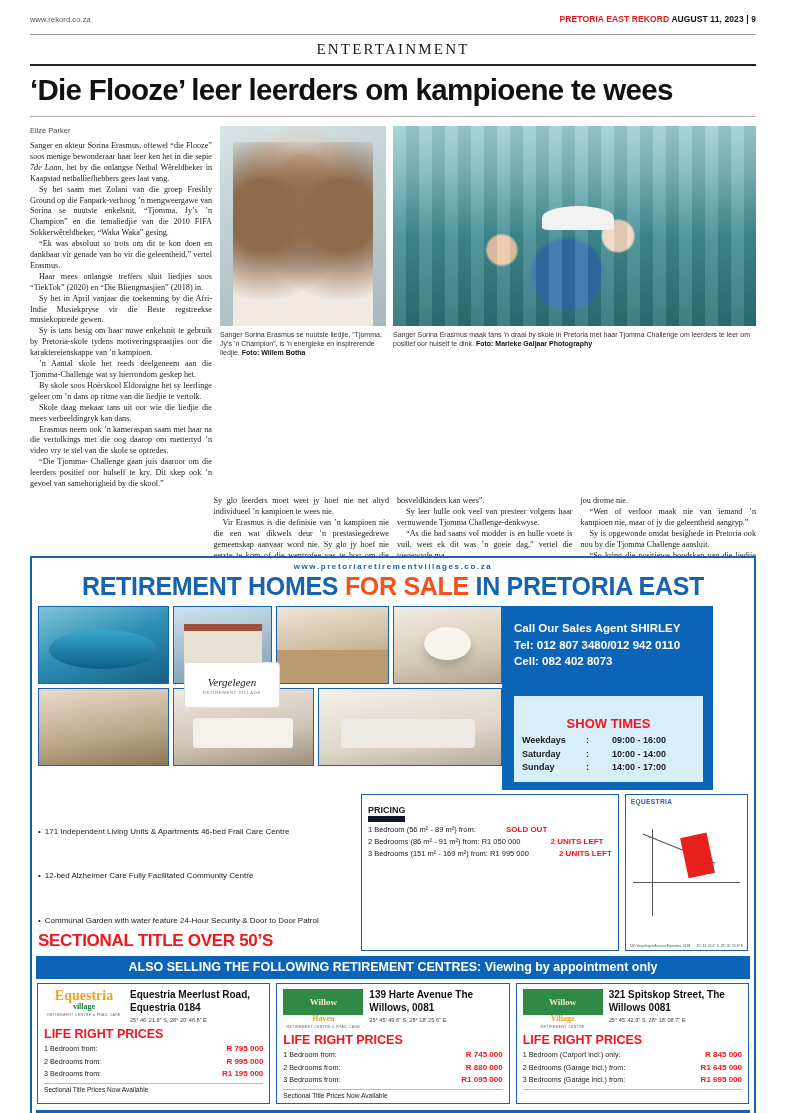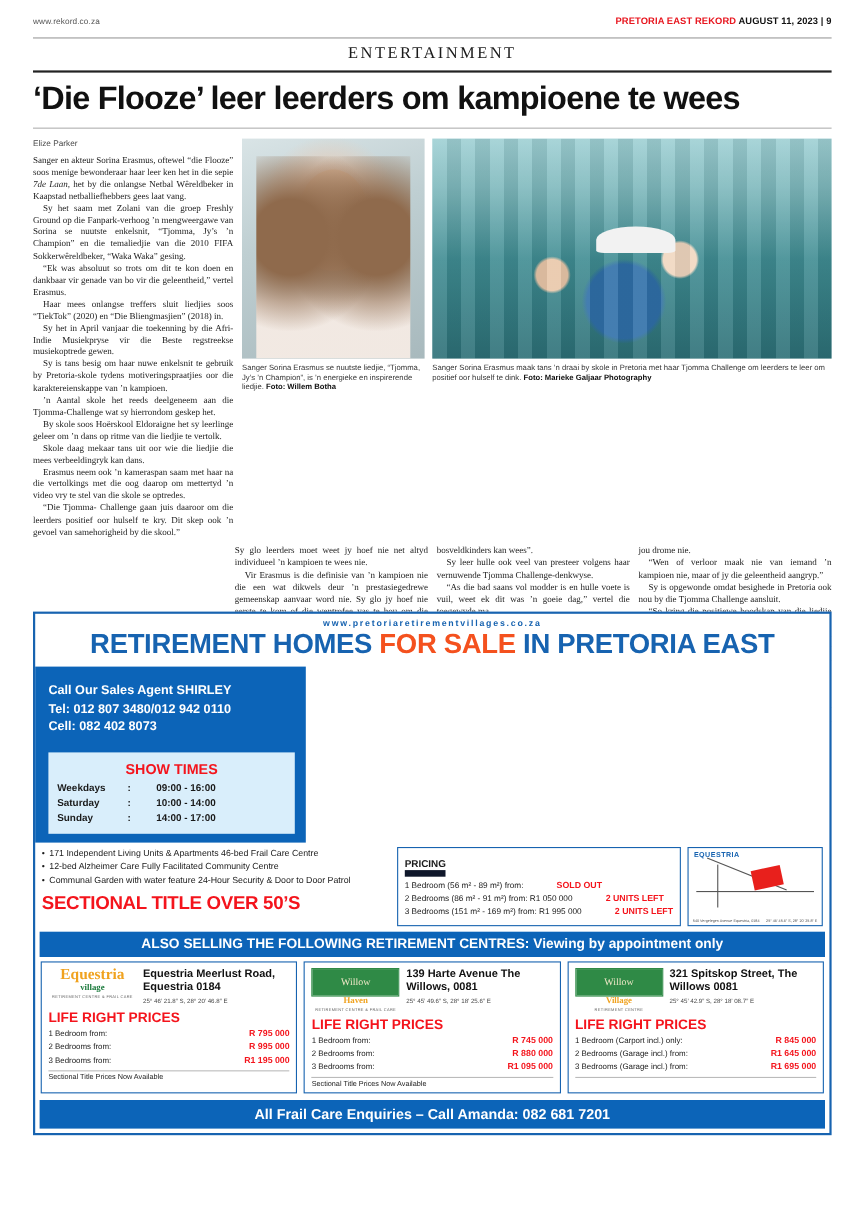--- a/index.html
+++ b/index.html
@@ -136,33 +136,33 @@
   .logo-badge {
     position: absolute; left: 152px; top: 56px; width: 96px; height: 46px;
     background: #ffffff; border: 1px solid #ddd; border-radius: 4px;
     display: flex; flex-direction: column; align-items: center; justify-content: center;
     z-index: 4;
   }
   .logo-badge .lb1 { font-family: "Liberation Serif", serif; font-style: italic; font-size: 11px; color: #1a1a1a; }
   .logo-badge .lb2 { font-size: 4px; letter-spacing: .8px; color: #777; margin-top: 2px; }
 
   .ad-contact {
-    width: 246px; background: #0c64b8; color: #fff; padding: 14px 10px 8px 12px;
+    width: 211px; background: #0c64b8; color: #fff; padding: 14px 10px 8px 12px;
   }
   .ad-contact .cl { font-size: 11.5px; font-weight: bold; line-height: 1.45; white-space: nowrap; }
-  .showtimes { background: #d9eefb; margin-top: 14px; padding: 8px 8px 7px; }
+  .showtimes { background: #d9eefb; margin-top: 26px; padding: 20px 8px 7px; }
   .st-title { text-align: center; color: #f4141c; font-size: 13px; font-weight: bold; margin-bottom: 3px; }
   .st-row { display: flex; font-size: 9px; font-weight: bold; color: #1a1a1a; line-height: 1.5; }
   .st-day { width: 64px; }
   .st-sep { width: 26px; }
   .st-val { }
 
   .ad-lower { display: flex; padding: 4px 6px 0; gap: 6px; }
   .bullets { width: 340px; }
-  .bullets li { list-style: none; font-size: 8px; line-height: 1.62; color: #1a1a1a; }
+  .bullets li { list-style: none; font-size: 8px; line-height: 1.62; color: #1a1a1a; margin-top: 32px; }
   .bullets li::before { content: "\2022"; color: #1a1a1a; margin-right: 4px; }
   .sectional {
     color: #f4141c; font-size: 17px; font-weight: bold; letter-spacing: -.3px;
     margin-top: 3px;
   }
   .pricing {
     width: 258px; border: 1px solid #1763b0; padding: 4px 6px 5px;
   }
   .pricing h4 { font-size: 9px; border-bottom: 6px solid #0f172a; display: inline-block; padding-bottom: 1px; margin-bottom: 2px; }
   .pricing .pr { font-size: 7.5px; line-height: 1.55; white-space: nowrap; }
@@ -182,21 +182,21 @@
   .c-head { display: flex; gap: 6px; align-items: flex-start; }
   .c-logo { width: 80px; flex: 0 0 80px; text-align: center; }
   .c-logo .lg-eq {
     font-family: "Liberation Serif", serif; font-size: 14px; font-weight: bold;
     color: #f0a21e; line-height: 1;
   }
   .c-logo .lg-box {
     height: 26px; background: linear-gradient(180deg,#2f8a46 0 46%, #2f8a46 46%);
     border: 1px solid #2f8a46; display:flex; align-items:center; justify-content:center;
   }
-  .c-logo .lg-box em { font-family:"Liberation Serif",serif; font-style:normal; font-weight:normal; color:#f2e9c9; font-size:9px; line-height:1; }
+  .c-logo .lg-box em { font-family:"Liberation Serif",serif; font-style:normal; font-weight:bold; color:#f2e9c9; font-size:9px; line-height:1; }
   .c-logo .lg-sub { font-size: 3.6px; letter-spacing: .3px; color: #666; margin-top: 2px; }
   .c-addr { font-size: 10px; font-weight: bold; line-height: 1.25; color: #111; }
   .c-gps { font-size: 5.6px; color: #444; margin-top: 3px; }
   .c-lrp { color: #f4141c; font-size: 12.5px; font-weight: bold; margin: 4px 0 2px; }
   .c-row { display: flex; justify-content: space-between; font-size: 7.2px; line-height: 1.55; }
   .c-row .v { color: #f4141c; font-weight: bold; font-size: 8px; }
   .c-note { font-size: 6.6px; border-top: 1px solid #bbb; margin-top: 2px; padding-top: 2px; color: #222; }
   .foot-band {
     background: #0c64b8; color: #fff; text-align: center;
     font-size: 13px; font-weight: bold; padding: 5px 0 6px; margin: 2px 4px 4px;
@@ -288,20 +288,37 @@
     </div>
   </div>
 
   <div class="ad">
     <div class="ad-url">www.pretoriaretirementvillages.co.za</div>
     <div class="ad-title">
       <span>RETIREMENT HOMES </span><span class="or">FOR SALE</span><span> IN PRETORIA EAST</span>
     </div>
 
     <div class="ad-mid">
+      <div class="gallery">
+        <div class="grow">
+          <div class="gcell g-pool"></div>
+          <div class="gcell g-bld"></div>
+          <div class="gcell g-kit"></div>
+          <div class="gcell g-dine"></div>
+        </div>
+        <div class="grow">
+          <div class="gcell g-ent"></div>
+          <div class="gcell g-bed"></div>
+          <div class="gcell g-liv"></div>
+        </div>
+        <div class="logo-badge">
+          <div class="lb1">Vergelegen</div>
+          <div class="lb2">RETIREMENT VILLAGE</div>
+        </div>
+      </div>
 
       <div class="ad-contact">
         <div class="cl">Call Our Sales Agent SHIRLEY</div>
         <div class="cl">Tel: 012 807 3480/012 942 0110</div>
         <div class="cl">Cell: 082 402 8073</div>
 
         <div class="showtimes">
           <div class="st-title">SHOW TIMES</div>
           <div class="st-row">
             <span class="st-day">Weekdays</span>

